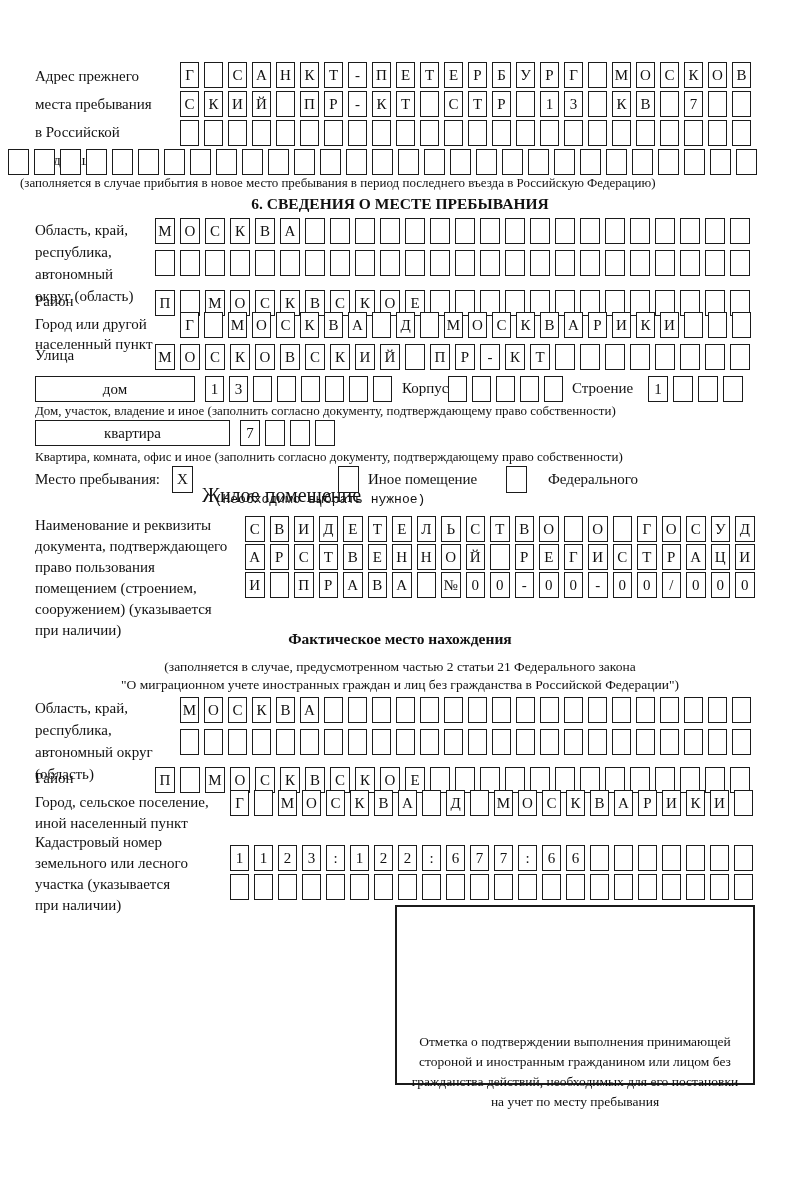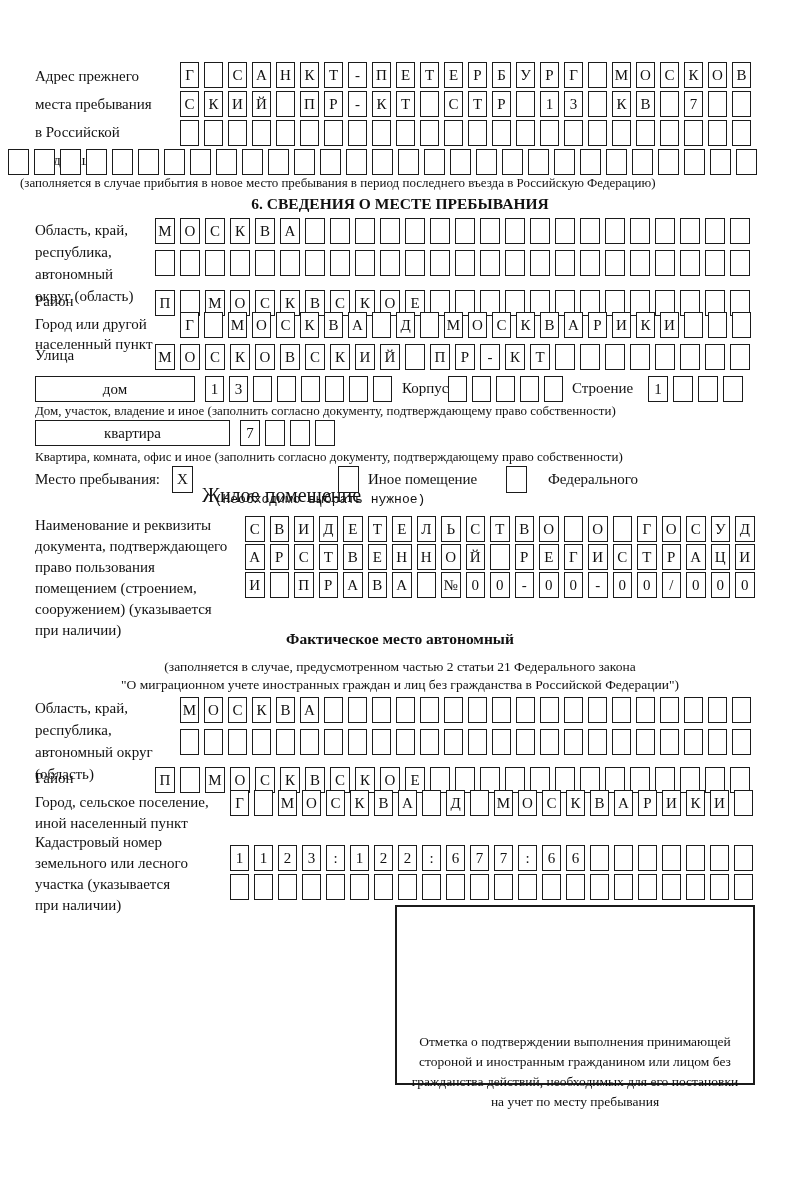--- a/index.html
+++ b/index.html
@@ -29,21 +29,21 @@
   #header-note{right:58px;top:16px;font-size:15px;text-align:right;}
   #section2-title{left:0;top:194px;width:800px;text-align:center;font-weight:bold;font-size:15.5px;}
   #actual-title{left:0;top:629px;width:800px;text-align:center;font-weight:bold;font-size:15.5px;}
   #stamp-box{position:absolute;left:395px;top:905px;width:360px;height:180px;border:2px solid #1b1b1b;box-sizing:border-box;background:#fff;}
 </style>
 </head>
 <body>
 
 <div id="form">
   <div class="t" id="section2-title">6. СВЕДЕНИЯ О МЕСТЕ ПРЕБЫВАНИЯ</div>
-  <div class="t" id="actual-title">Фактическое место автономный</div>
+  <div class="t" id="actual-title">Фактическое место нахождения</div>
   <div id="stamp-box"></div>
 <div class="t" style="left: 35px; top: 62px; font-size: 15px; line-height: 28px;">Адрес прежнего
 места пребывания
 в Российской
 Федерации</div>
     <div class="t" style="left: 20px; top: 175px; width: 760px; font-size: 13px;">(заполняется в случае прибытия в новое место пребывания в период последнего въезда в Российскую Федерацию)</div>
     <div class="t" style="left: 35px; top: 219px; font-size: 15px; line-height: 22px;">Область, край,
 республика,
 автономный
 округ (область)</div>

